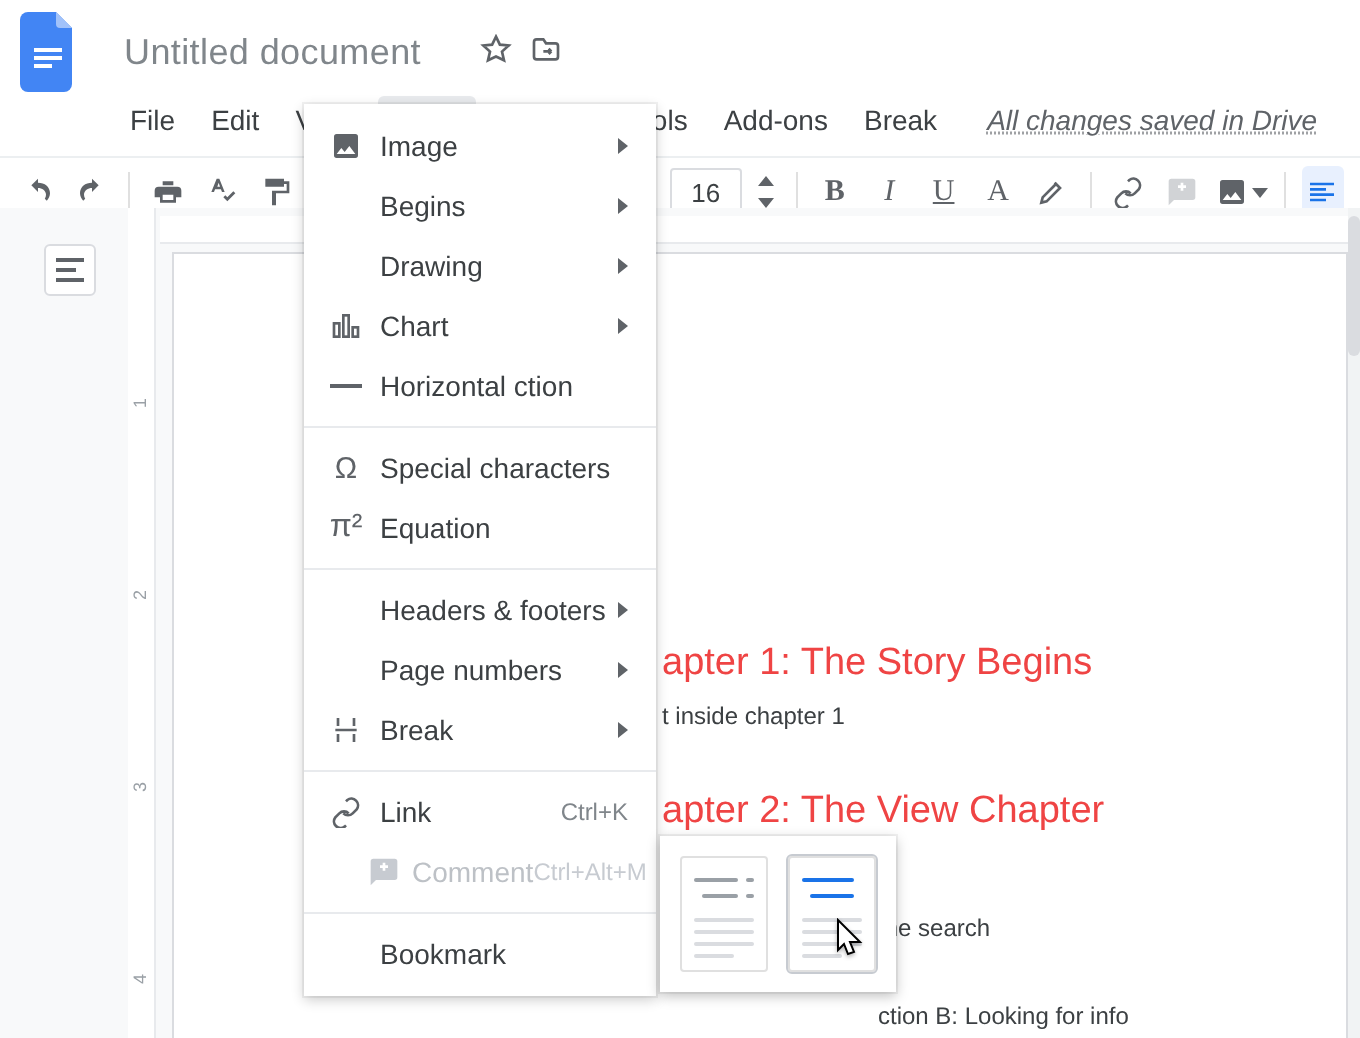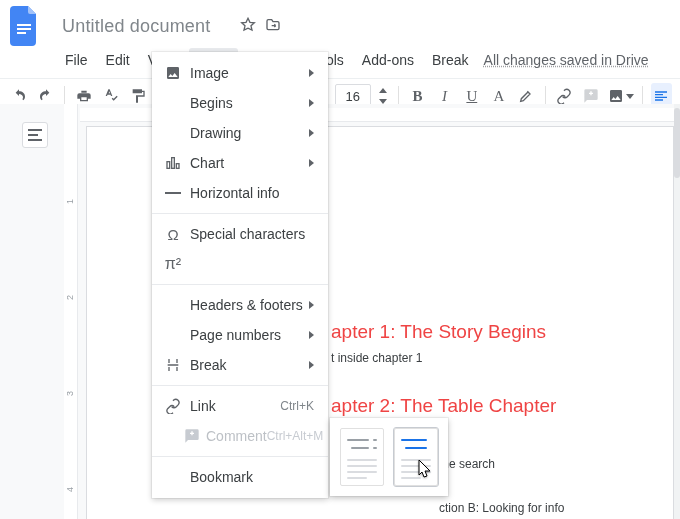--- a/index.html
+++ b/index.html
@@ -39,23 +39,24 @@
     color: #3c4043;
     text-align: center;
   }
   .menubar .mitem {
     padding: 4px 7px;
     border-radius: 3px;
     cursor: default;
   }
   .menubar .mitem.active { background:#e8eaed; color:#202124;}
   .menubar .status {
-    margin-left: 4px;
+    margin-left: 14px;
     color: #5f6368;
     text-decoration: underline dotted rgba(95,99,104,.6);
+    font-style: italic;
   }
 
   
   .toolbar {
     display:flex;
     align-items:center;
     height: 36px;
     border-top: 1px solid #eceff1;
     border-bottom: 1px solid #eceff1;
     padding: 0 8px;
@@ -316,21 +317,21 @@
     <span class="num" style="top:196px">2</span>
     <span class="num" style="top:292px">3</span>
     <span class="num" style="top:388px">4</span>
   </div>
   <div class="page-area">
     <div class="ruler-h"></div>
     <div class="page">
       <div style="position:absolute; left:244px; top:190px; right:40px;">
         <h2>apter 1: The Story Begins</h2>
         <p>t inside chapter 1</p>
-        <h2 style="margin-top:30px">apter 2: The Table Chapter</h2>
+        <h2 style="margin-top:30px">apter 2: The View Chapter</h2>
         <p style="margin-left:108px;margin-top:40px">the search</p>
         <p style="margin-left:108px;margin-top:30px">ction B: Looking for info</p>
       </div>
     </div>
   </div>
 </div>
 <div class="vscroll">
     <div class="thumb"></div>
   </div>
 
@@ -364,29 +365,30 @@
       </span>
     <span class="lbl">Chart</span>
       <span class="arrow"></span>
   </div>
   <div class="drow">
     <span class="dicon">
         <svg width="16" height="4" viewBox="0 0 16 4">
           <rect y="1" width="16" height="2" fill="#5f6368"></rect>
         </svg>
       </span>
-    <span class="lbl">Horizontal info</span>
+    <span class="lbl">Horizontal ction</span>
   </div>
   <hr>
   <div class="drow">
     <span class="dicon" style="font-size:15px">Ω</span>
     <span class="lbl">Special characters</span>
   </div>
   <div class="drow">
     <span class="dicon" style="font-size:16px">π²</span>
+    <span class="lbl">Equation</span>
   </div>
   <hr>
   <div class="drow">
     <span class="dicon"></span>
       <span class="lbl">Headers &amp; footers</span>
       <span class="arrow"></span>
   </div>
   <div class="drow">
     <span class="dicon"></span>
       <span class="lbl">Page numbers</span>

